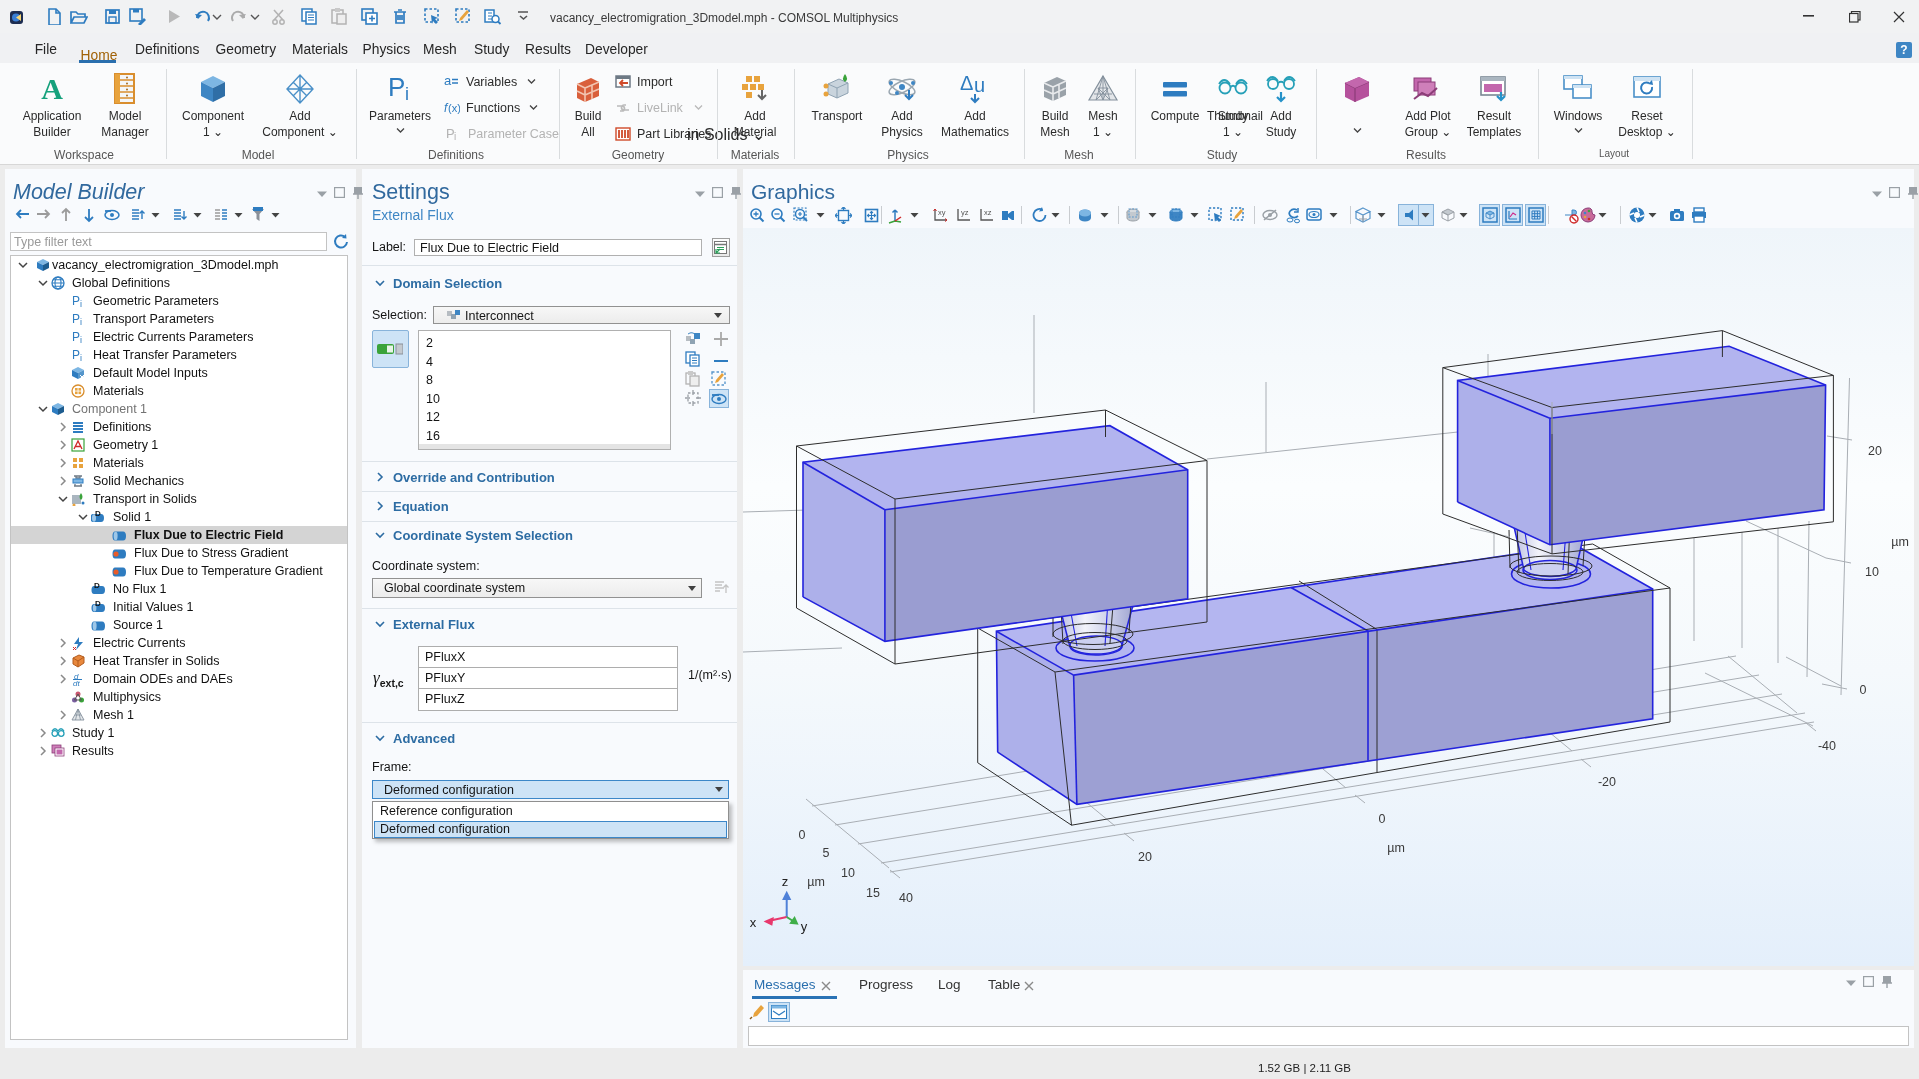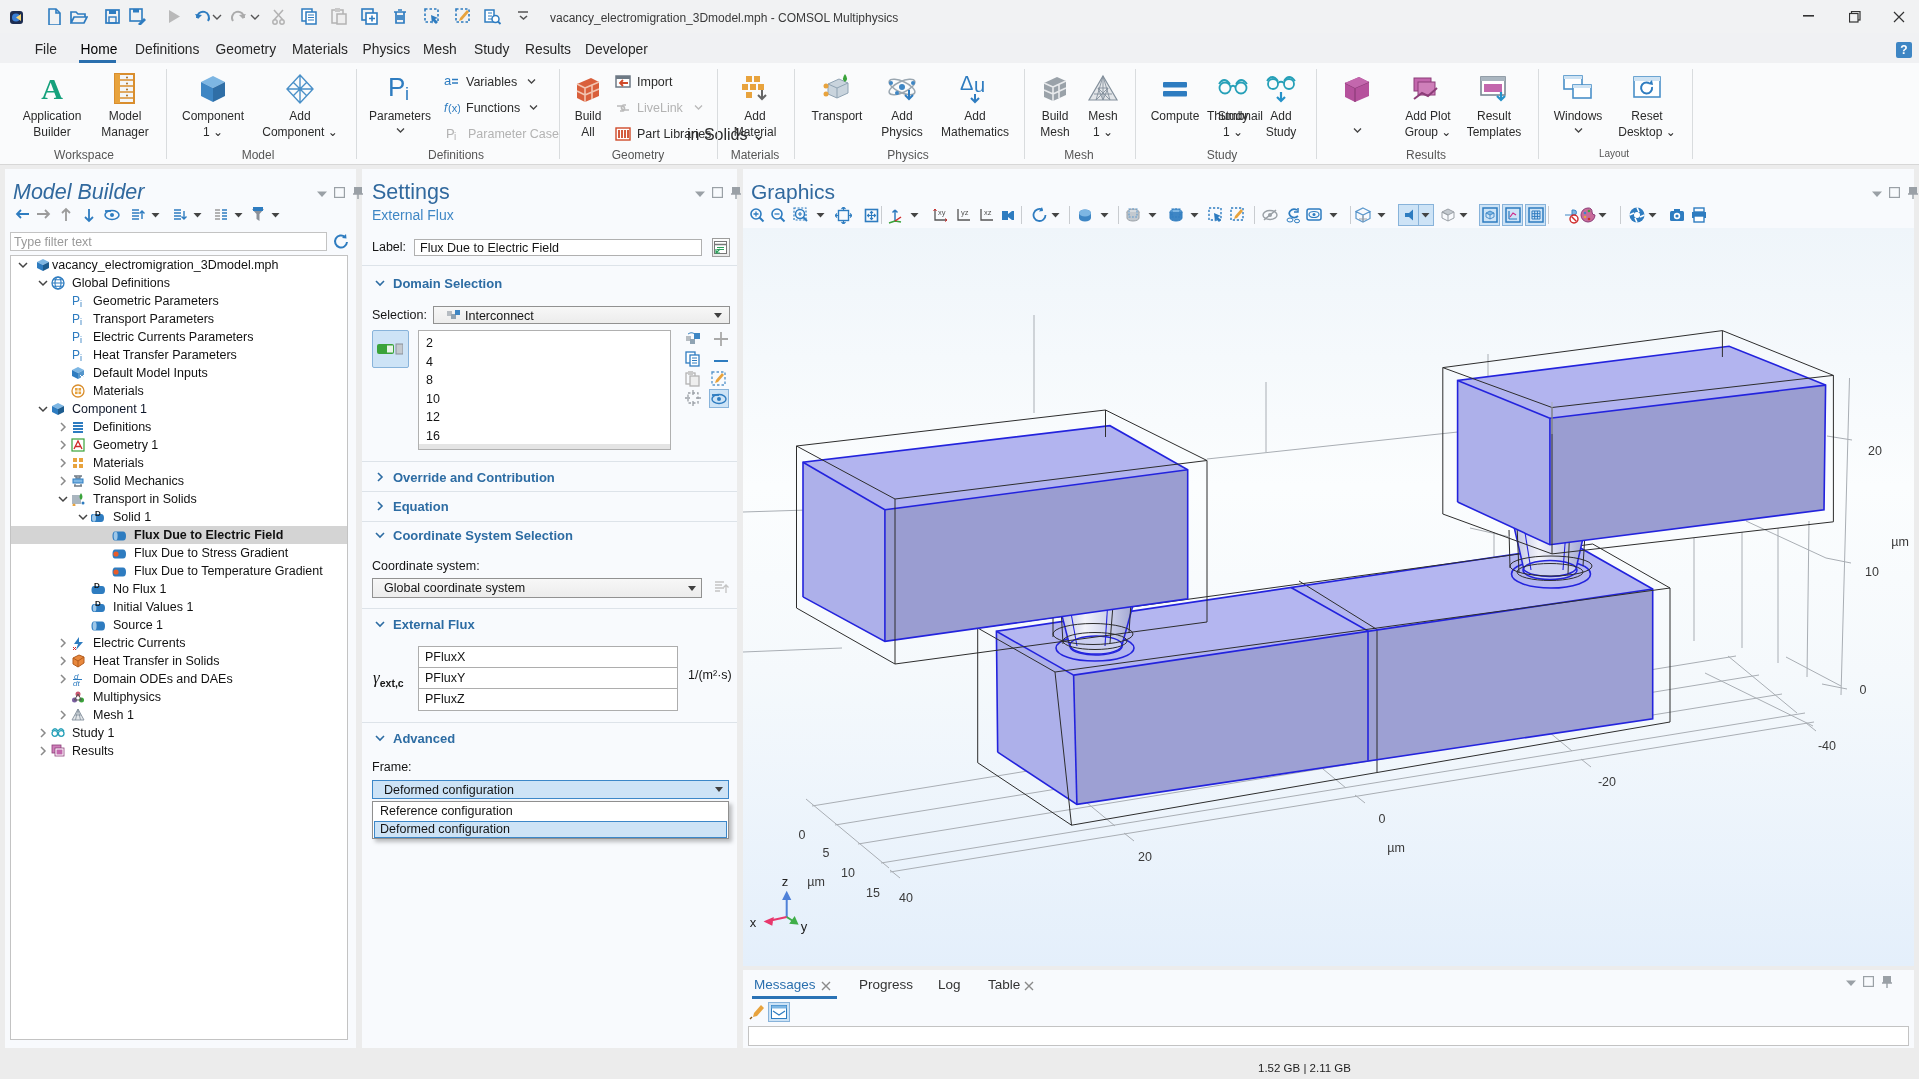--- a/index.html
+++ b/index.html
@@ -97,21 +97,21 @@
   </svg>
 <svg class="abs" style="left:1849px;top:11px" width="12" height="12">
     <rect x="2.5" y="0.5" width="8.5" height="8.5" fill="none" stroke="#333" stroke-width="1.2"></rect>
     <rect x="0.5" y="2.5" width="8.5" height="8.5" fill="#f1f2f3" stroke="#333" stroke-width="1.2"></rect>
   </svg>
 <svg class="abs" style="left:1893px;top:11px" width="12" height="12">
     <path d="M1 1 L11 11 M11 1 L1 11" stroke="#333" stroke-width="1.2"></path>
   </svg>
 <div class="abs" style="left:0;top:33px;width:1919px;height:30px;background:#f0f1f3;"></div>
 <div class="abs" style="left:34.7px;top:42px;font-size:13.8px;color:#262626;font-weight:normal;white-space:nowrap;">File</div>
-<div class="abs" style="left:80.5px;top:42px;font-size:13.8px;color:#000000;font-weight:normal;white-space:nowrap;">Home</div>
+<div class="abs" style="left:80.5px;top:48px;font-size:13.8px;color:#a16207;font-weight:normal;white-space:nowrap;">Home</div>
 <div class="abs" style="left:135px;top:42px;font-size:13.8px;color:#262626;font-weight:normal;white-space:nowrap;">Definitions</div>
 <div class="abs" style="left:215.5px;top:42px;font-size:13.8px;color:#262626;font-weight:normal;white-space:nowrap;">Geometry</div>
 <div class="abs" style="left:292px;top:42px;font-size:13.8px;color:#262626;font-weight:normal;white-space:nowrap;">Materials</div>
 <div class="abs" style="left:362.5px;top:42px;font-size:13.8px;color:#262626;font-weight:normal;white-space:nowrap;">Physics</div>
 <div class="abs" style="left:423px;top:42px;font-size:13.8px;color:#262626;font-weight:normal;white-space:nowrap;">Mesh</div>
 <div class="abs" style="left:474px;top:42px;font-size:13.8px;color:#262626;font-weight:normal;white-space:nowrap;">Study</div>
 <div class="abs" style="left:525px;top:42px;font-size:13.8px;color:#262626;font-weight:normal;white-space:nowrap;">Results</div>
 <div class="abs" style="left:585px;top:42px;font-size:13.8px;color:#262626;font-weight:normal;white-space:nowrap;">Developer</div>
 <div class="abs" style="left:79px;top:60px;width:37px;height:3px;background:#2a6fae;"></div>
 <div class="abs" style="left:1896px;top:42px;width:16px;height:16px;background:#3e86c4;border-radius:2px;color:#fff;font-size:12px;font-weight:bold;text-align:center;line-height:16px;">?</div>
@@ -456,21 +456,21 @@
   </svg>
 <div class="abs" style="left:93px;top:383.5px;font-size:12.5px;color:#111;font-weight:normal;white-space:nowrap;">Materials</div>
 <svg class="abs" style="left:38px;top:405px" width="10" height="8">
     <path d="M1 2 l4 4 l4 -4" fill="none" stroke="#444" stroke-width="1.5"></path>
   </svg>
 <svg class="abs" style="left:51px;top:402px" width="14" height="14">
     <path d="M1 4 L7 1 L13 4 L7 7 Z" fill="#7db6e3"></path>
     <path d="M1 4 L7 7 L7 13 L1 10 Z" fill="#2e7cc0"></path>
     <path d="M13 4 L7 7 L7 13 L13 10 Z" fill="#1d5c8f"></path>
   </svg>
-<div class="abs" style="left:72px;top:401.5px;font-size:12.5px;color:#0f172a;font-weight:normal;white-space:nowrap;">Component 1</div>
+<div class="abs" style="left:72px;top:401.5px;font-size:12.5px;color:#737373;font-weight:normal;white-space:nowrap;">Component 1</div>
 <svg class="abs" style="left:59px;top:422px" width="8" height="10">
     <path d="M2 1 l4 4 l-4 4" fill="none" stroke="#8a8a8a" stroke-width="1.5"></path>
   </svg>
 <svg class="abs" style="left:71px;top:420px" width="14" height="14">
     <path d="M2 3 h10 M2 6 h10 M2 9 h10 M2 12 h10" stroke="#2e7cc0" stroke-width="1.8"></path>
   </svg>
 <div class="abs" style="left:93px;top:419.5px;font-size:12.5px;color:#111;font-weight:normal;white-space:nowrap;">Definitions</div>
 <svg class="abs" style="left:59px;top:440px" width="8" height="10">
     <path d="M2 1 l4 4 l-4 4" fill="none" stroke="#8a8a8a" stroke-width="1.5"></path>
   </svg>

